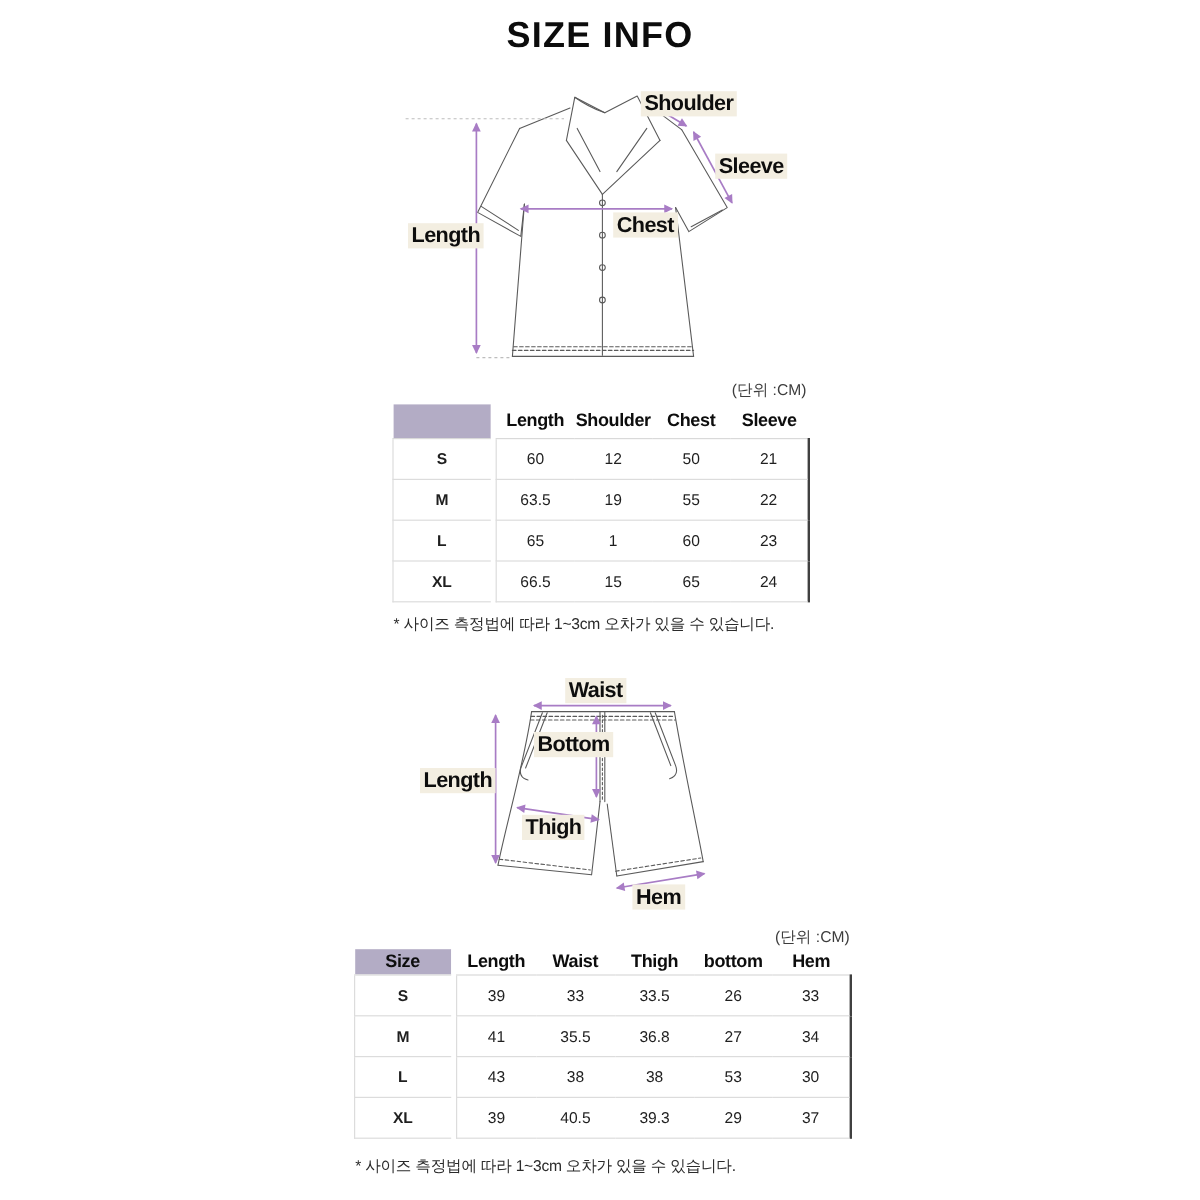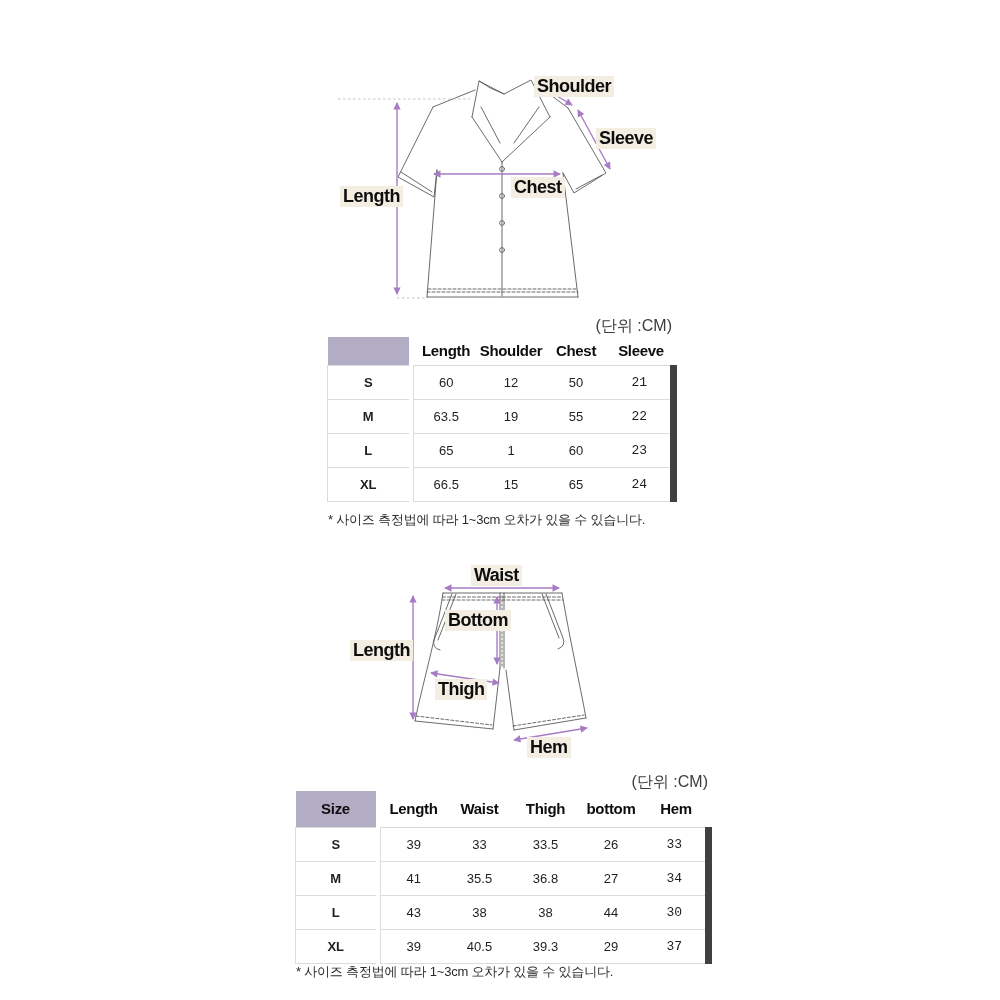--- a/index.html
+++ b/index.html
@@ -9,52 +9,53 @@
 
   .title { position:absolute; top:13px; left:0; width:1000px; text-align:center;
            font-size:30px; font-weight:bold; letter-spacing:1px; color:#0c0c0c; }
 
   .svgpos { position:absolute; }
 
   .dlabel { position:absolute; background:#f3eee1; color:#0d0d0d; font-weight:bold;
             font-size:18px; line-height:21px; padding:0 3px; letter-spacing:-0.5px;
             white-space:nowrap; }
 
-  .unitnote { position:absolute; font-size:16px; color:#3c3c3c; }
+  .unitnote { position:absolute; font-size:13px; color:#3c3c3c; }
   .mnote   { position:absolute; font-size:13px; color:#2b2b2b; letter-spacing:-0.2px; }
 
   table.sizetable { position:absolute; border-collapse:collapse; table-layout:fixed; }
   .sizetable th, .sizetable td { text-align:center; vertical-align:middle; padding:0; }
   .sizetable thead th { font-size:15px; font-weight:bold; color:#0d0d0d;
                         letter-spacing:-0.3px; border-bottom:1px solid #d9d9d9; }
   .sizetable thead th.lav { background:#b3acc5; }
   .sizetable thead th.gap, .sizetable tbody td.gap { border:none; background:#fff; }
   .sizetable tbody td { font-size:13px; color:#1f1f1f; border-bottom:1px solid #dcdcdc; }
   .sizetable tbody td.size { font-weight:bold; border-left:1px solid #dcdcdc; }
   .sizetable tbody td.dfirst { border-left:1px solid #dcdcdc; }
-  .sizetable tbody td.dlast  { border-right:7px solid #404040;font-family:Liberation Mono, monospace; }
+  .sizetable tbody td.dlast  { border-right:2px solid #404040; }
 
   .t1 { left:327px; top:337px; width:346px; }
   .t1 thead th { height:28px; }
   .t1 tbody td { height:34px; }
 
   .t2 { left:295px; top:791px; width:413px; }
-  .t2 thead th { height:36px; }
+  .t2 thead th { height:21px; }
   .t2 tbody td { height:34px; }
 
   .u1 { top:316px; right:328px; }
   .u2 { top:772px; right:292px; }
   .n1 { top:511px; left:328px; }
   .n2 { top:963px; left:296px; }
 </style>
 </head>
 <body>
 
 <div class="page">
 
+  <h1 class="title">SIZE INFO</h1>
 
   <svg class="svgpos" style="left:330px; top:65px;" width="360" height="255" viewBox="0 0 360 255">
     <defs>
       <marker id="arrP" viewBox="0 0 8 8" refX="6.2" refY="4" markerWidth="6.5" markerHeight="6.5" orient="auto-start-reverse">
         <path d="M0.5,0.8 L7,4 L0.5,7.2 Z" fill="#a87cc5"></path>
       </marker>
     </defs>
     <g stroke="#5a5a5a" stroke-width="0.9" fill="none" stroke-linejoin="round" stroke-linecap="round">
       <path d="M142,52 L149,16 L174,29 L201,15 L220,52"></path>
       <path d="M149,16 Q160,24 174,29"></path>
@@ -237,21 +238,21 @@
         <td>36.8</td>
         <td>27</td>
         <td class="dlast">34</td>
       </tr>
       <tr>
         <td class="size">L</td>
         <td class="gap"></td>
         <td class="dfirst">43</td>
         <td>38</td>
         <td>38</td>
-        <td>44</td>
+        <td>53</td>
         <td class="dlast">30</td>
       </tr>
       <tr>
         <td class="size">XL</td>
         <td class="gap"></td>
         <td class="dfirst">39</td>
         <td>40.5</td>
         <td>39.3</td>
         <td>29</td>
         <td class="dlast">37</td>

